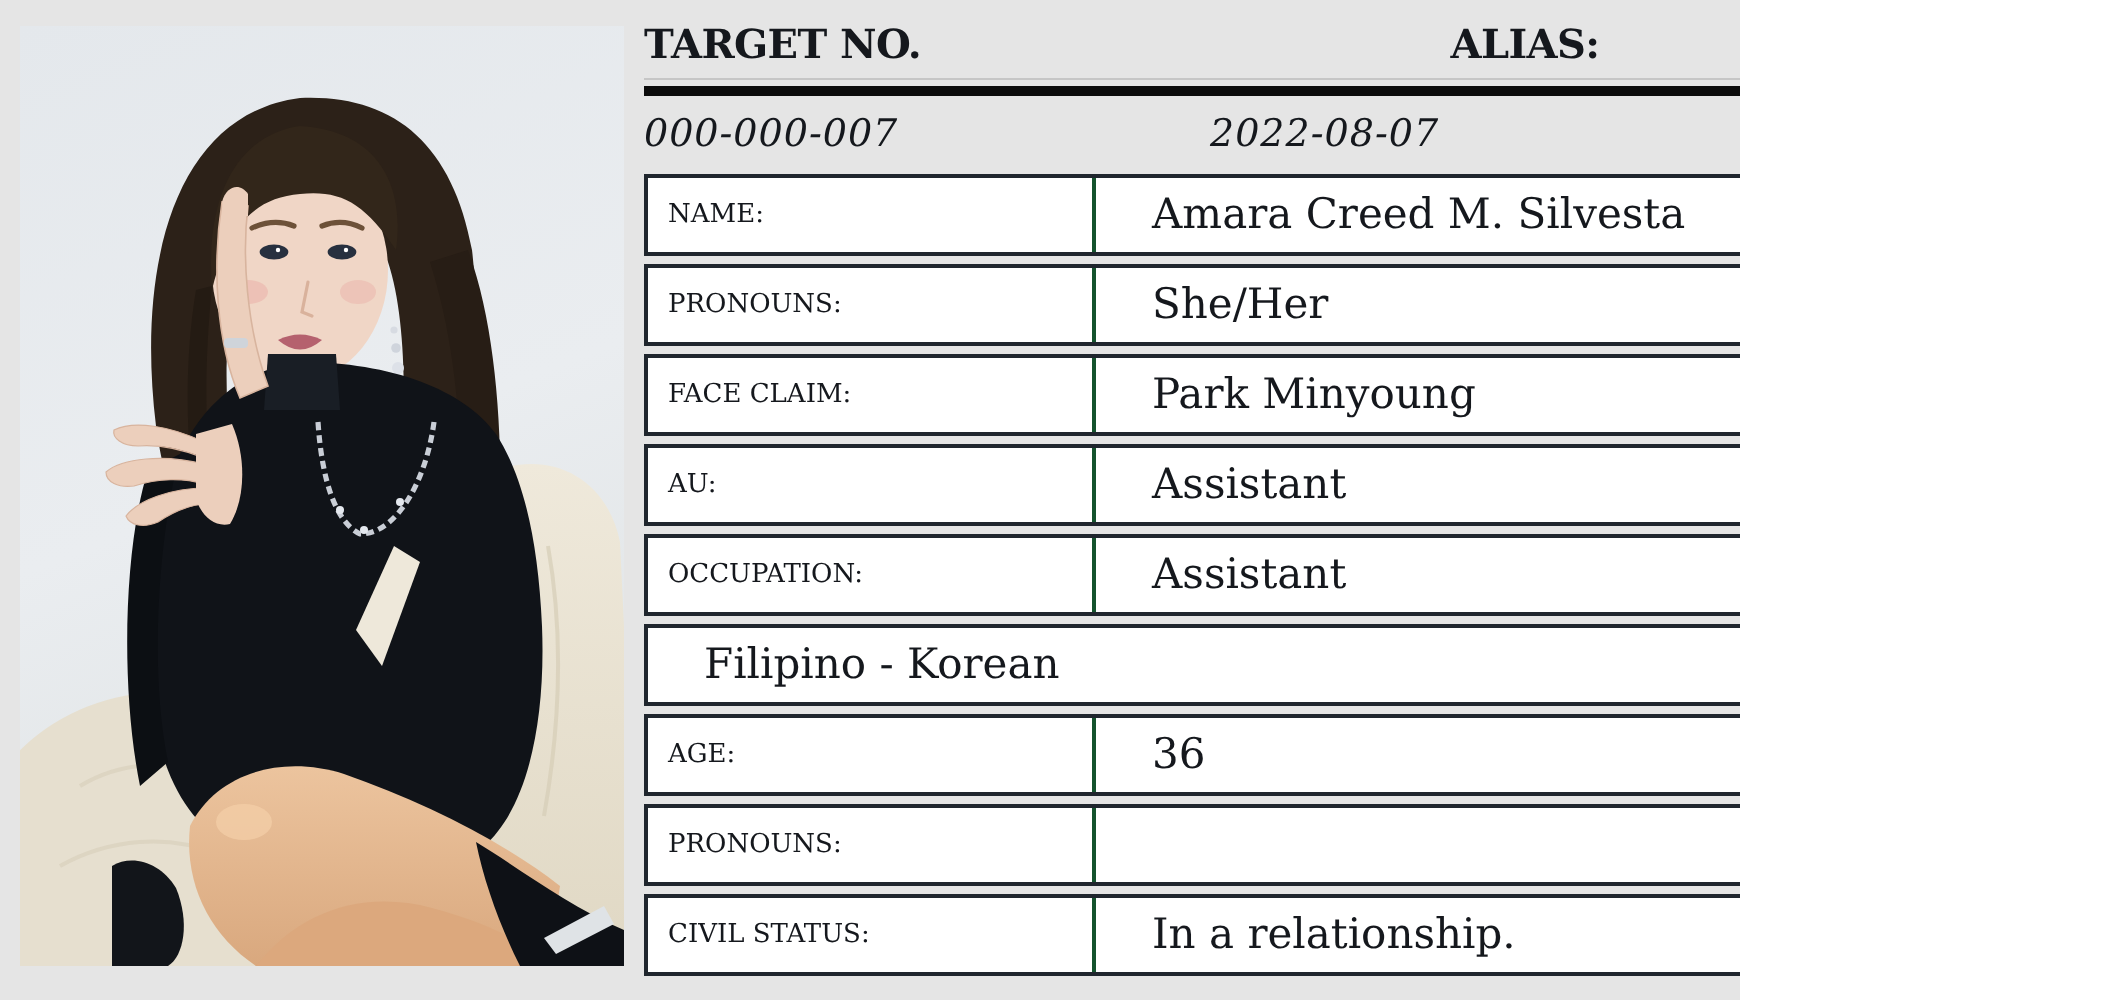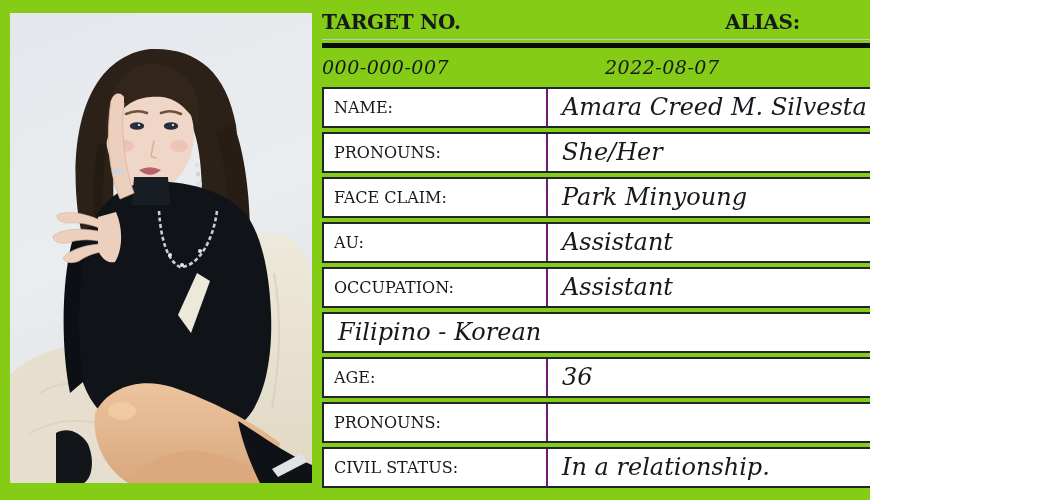--- a/index.html
+++ b/index.html
@@ -5,21 +5,21 @@
   html, body {
     margin: 0;
     padding: 0;
     background: #ffffff;
     font-family: "DejaVu Serif", "Liberation Serif", serif;
   }
   .canvas {
     position: relative;
     width: 870px;
     height: 500px;
-    background: #84cc16;
+    background: #e5e5e5;
     overflow: hidden;
   }
 
   
   .photo {
     position: absolute;
     left: 10px;
     top: 13px;
     width: 302px;
     height: 470px;
@@ -76,35 +76,34 @@
     display: flex;
     border: 2px solid #20262e;
     height: 37px;
     margin-bottom: 4px;
     background: #ffffff;
   }
   .row:last-child { margin-bottom: 0; }
   .row-label {
     width: 212px;
     flex: 0 0 212px;
-    border-right: 2px solid #701a75;
+    border-right: 2px solid #14532d;
     padding-left: 10px;
-    font-size: 16px;
+    font-size: 13px;
     line-height: 37px;
     white-space: nowrap;
     overflow: hidden;
   }
   .row-value {
     flex: 1;
-    padding-left: 14px;
-    font-size: 24px;
+    padding-left: 28px;
+    font-size: 21px;
     line-height: 37px;
     white-space: nowrap;
     overflow: hidden;
-    font-style: italic;
   }
 </style>
 </head>
 <body>
 
 <div class="canvas">
 
   <div class="photo">
     <svg width="302" height="470" viewBox="0 0 302 470" xmlns="http://www.w3.org/2000/svg">
       <defs>

